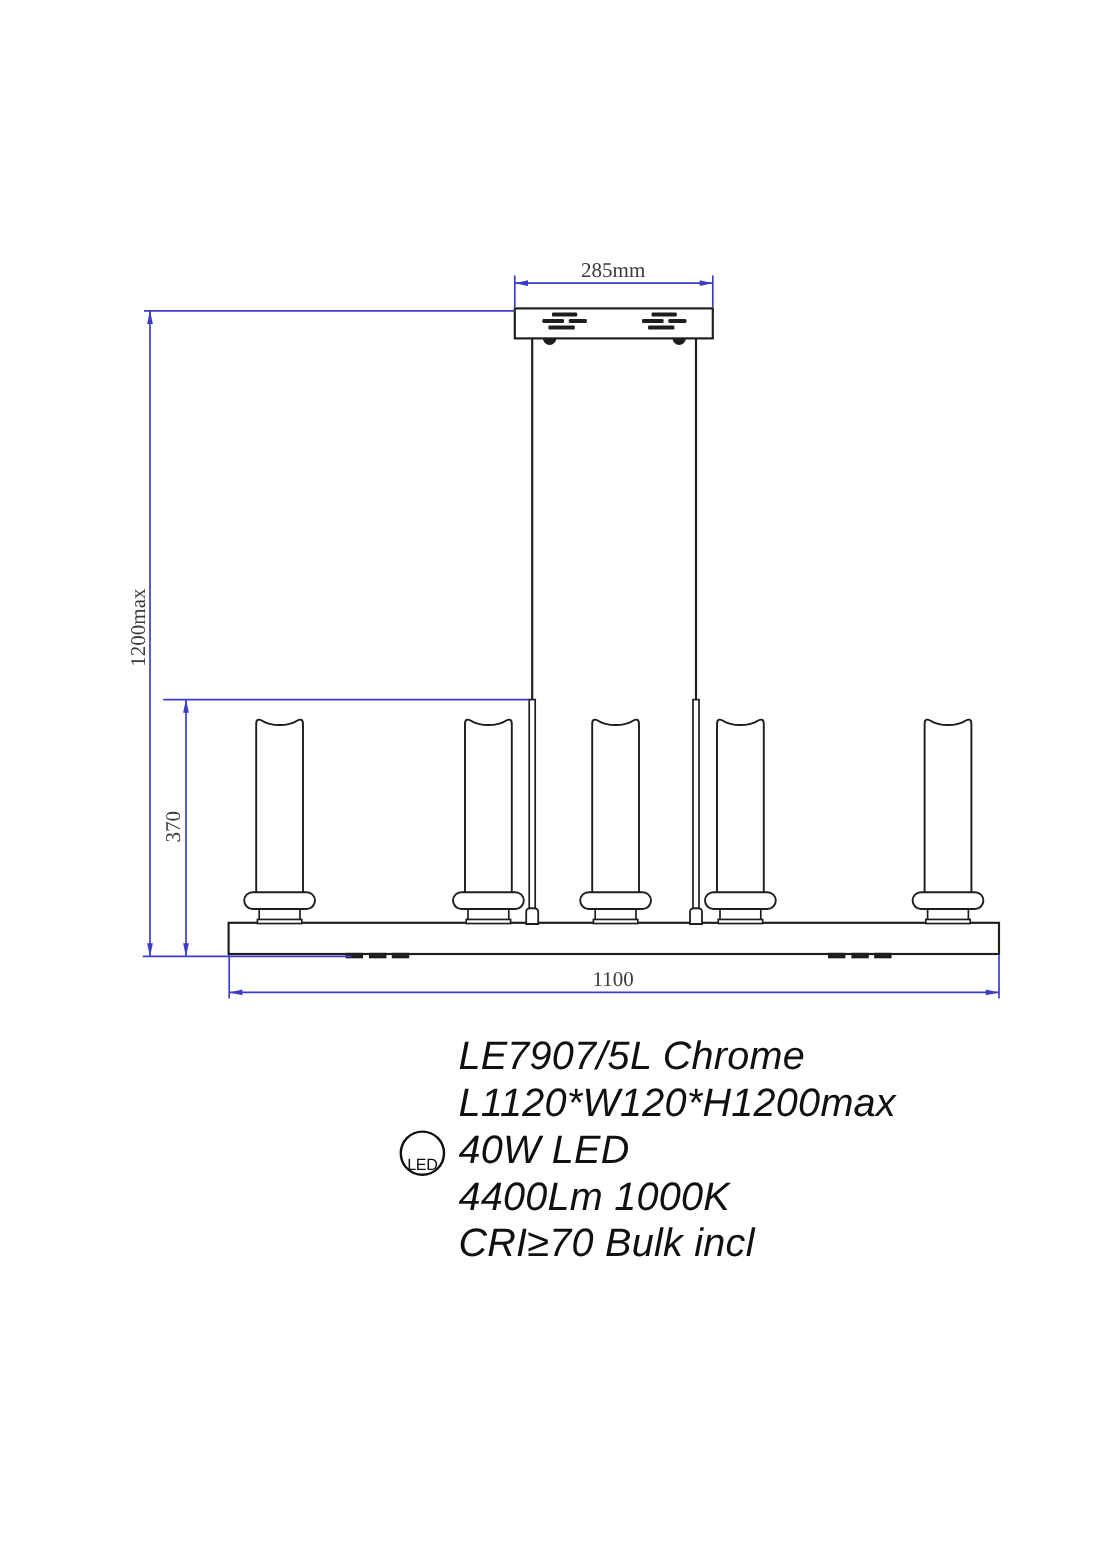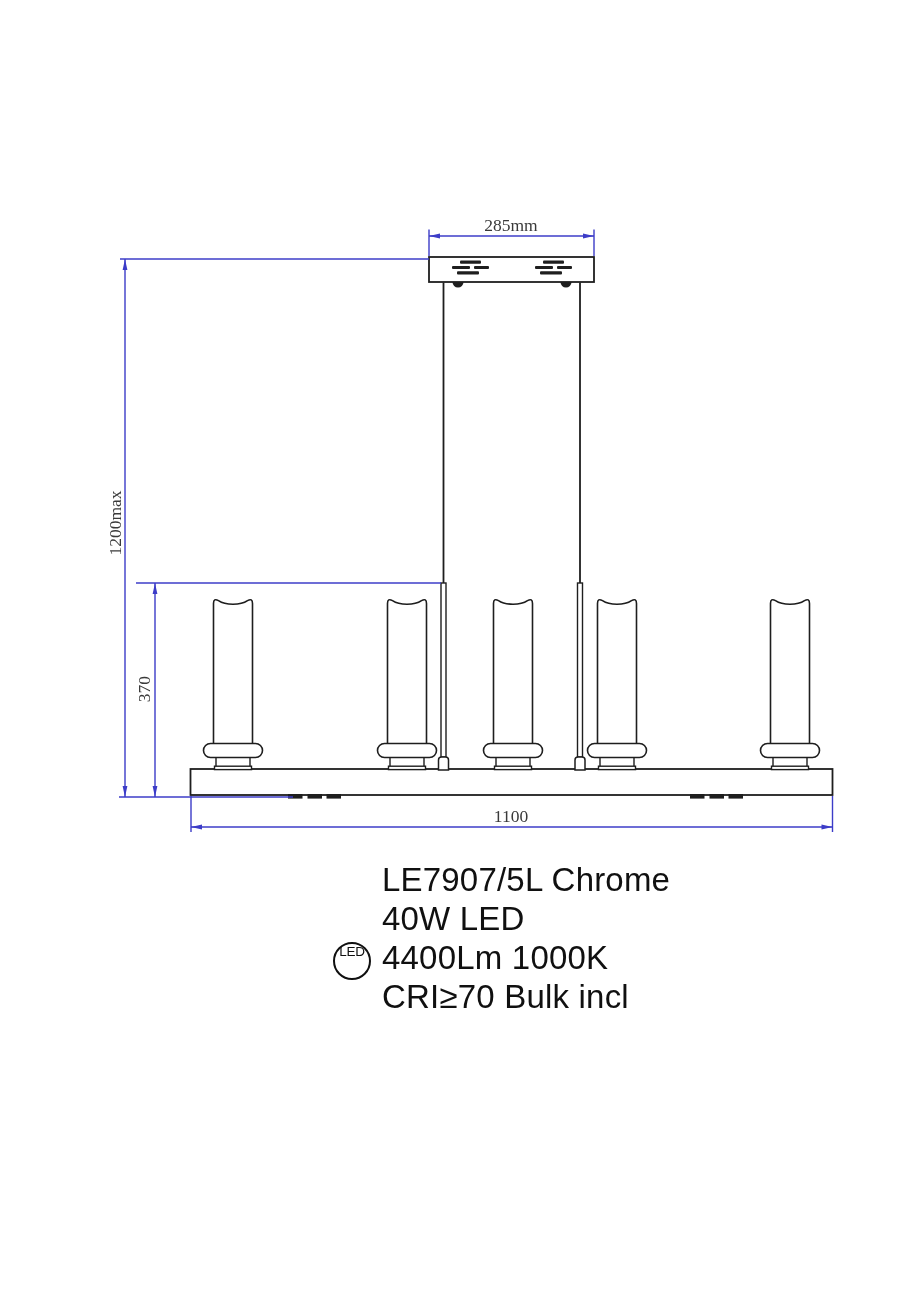--- a/index.html
+++ b/index.html
@@ -18,29 +18,30 @@
     fill:#3a3a3a;
   }
   .specs{
     position:absolute;
     left:382px;top:860px;
     font-size:33px;
     line-height:39px;
     color:#101010;
     white-space:nowrap;
     letter-spacing:0.2px;
+    font-style:italic;
   }
   .led-badge{
     position:absolute;
     left:333px;top:942px;
     width:38px;height:38px;
     box-sizing:border-box;
     border:2.3px solid #101010;
     border-radius:50%;
-    display:flex;align-items:flex-start;justify-content:center;
+    display:flex;align-items:flex-end;justify-content:center;
     font-size:13.5px;
     letter-spacing:-0.3px;
     color:#101010;
   }
 </style>
 </head>
 <body>
 
 <div class="page">
 
@@ -141,18 +142,19 @@
       </g>
     </g>
   </svg>
 
   <div class="led-badge">
     <span>LED</span>
   </div>
 
   <div class="specs">
     <div>LE7907/5L Chrome</div>
+    <div>L1120*W120*H1200max</div>
     <div>40W LED</div>
     <div>4400Lm 1000K</div>
     <div>CRI≥70 Bulk incl</div>
   </div>
 
 </div>
 
 </body></html>

